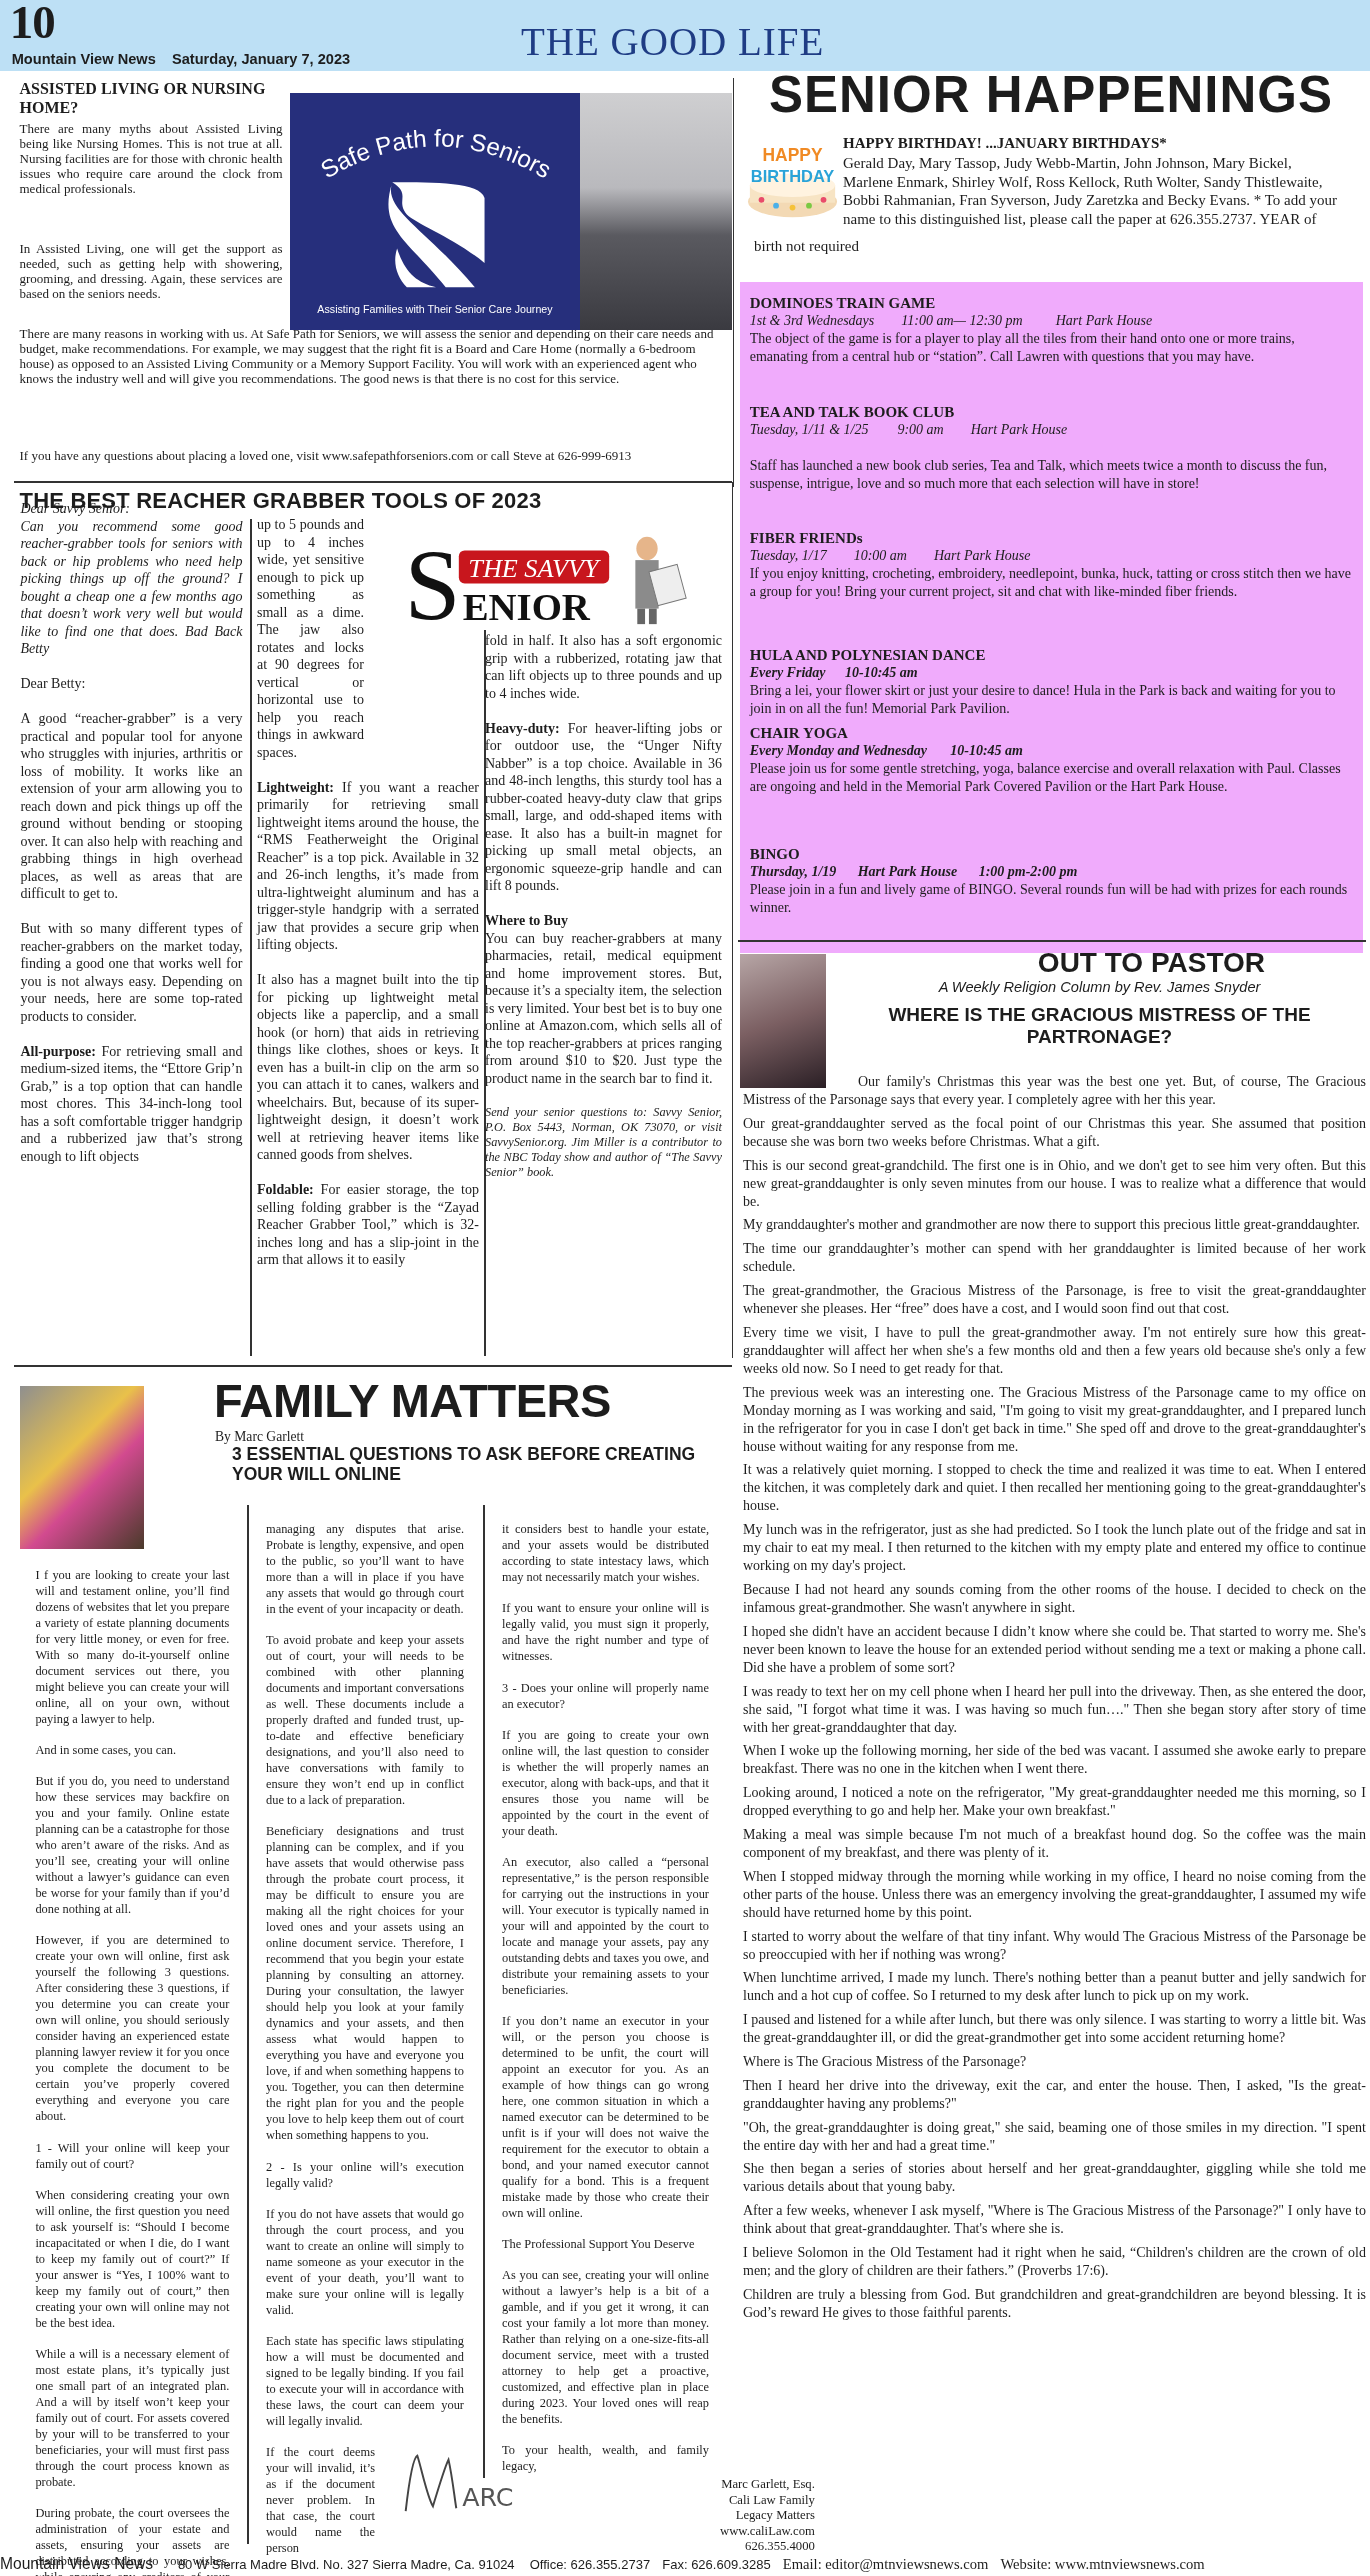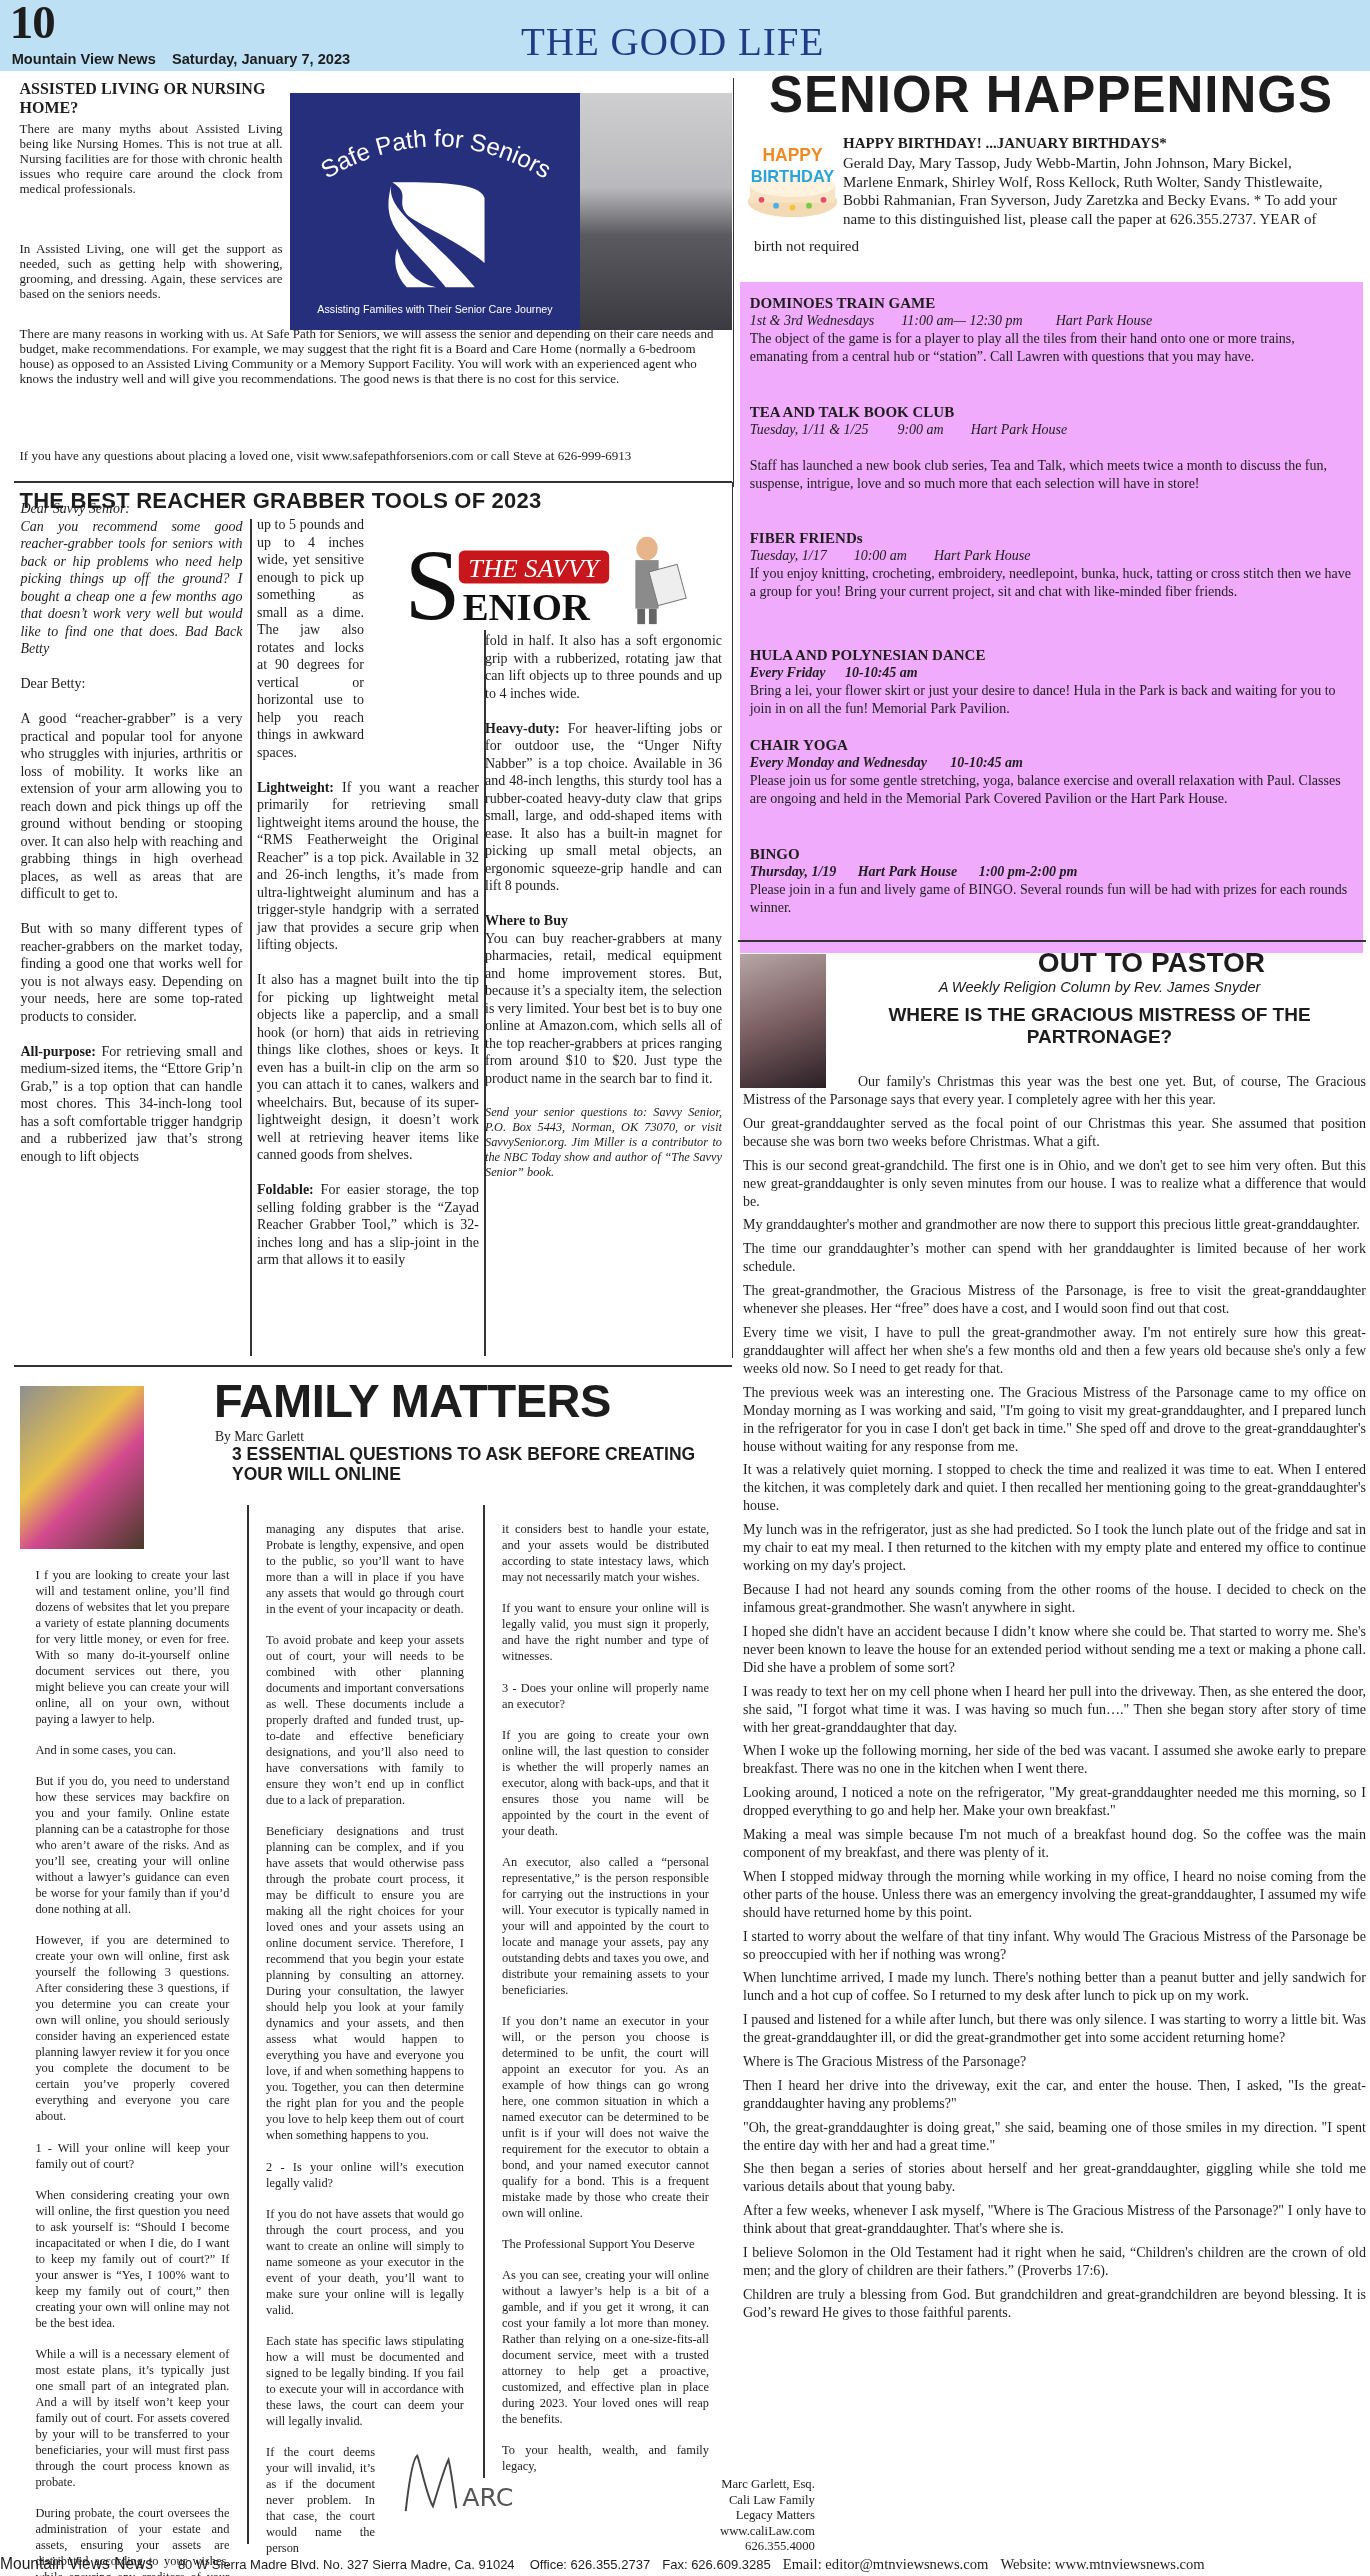--- a/index.html
+++ b/index.html
@@ -141,21 +141,21 @@
   <div class="ev" style="top:247px">
     <div class="h">FIBER FRIENDs</div>
     <div class="m"><span>Tuesday, 1/17</span><span class="sp" style="width:27px"></span><span>10:00 am</span><span class="sp" style="width:27px"></span><span>Hart Park House</span></div>
     <div>If you enjoy knitting, crocheting, embroidery, needlepoint, bunka, huck, tatting or cross stitch then we have a group for you! Bring your current project, sit and chat with like-minded fiber friends.</div>
   </div>
   <div class="ev" style="top:364px">
     <div class="h">HULA AND POLYNESIAN DANCE</div>
     <div class="mb"><span>Every Friday</span><span class="sp" style="width:19.5px"></span><span>10-10:45 am</span></div>
     <div>Bring a lei, your flower skirt or just your desire to dance! Hula in the Park is back and waiting for  you to join in on all the fun!  Memorial Park Pavilion.</div>
   </div>
-  <div class="ev" style="top:454px">
+  <div class="ev" style="top:442px">
     <div class="h">CHAIR YOGA</div>
     <div class="mb"><span>Every Monday and Wednesday</span><span class="sp" style="width:23.4px"></span><span>10-10:45 am</span></div>
     <div>Please join us for some gentle stretching, yoga, balance exercise and overall relaxation with Paul. Classes are ongoing and held in the Memorial Park Covered Pavilion or the Hart Park House.</div>
   </div>
   <div class="ev" style="top:563px">
     <div class="h">BINGO</div>
     <div class="mb"><span>Thursday, 1/19</span><span class="sp" style="width:21.4px"></span><span>Hart Park House</span><span class="sp" style="width:21.4px"></span><span>1:00 pm-2:00 pm</span></div>
     <div>Please join in a fun and lively game of BINGO.  Several rounds fun will be had with prizes for each rounds winner.</div>
   </div>
 </div>

